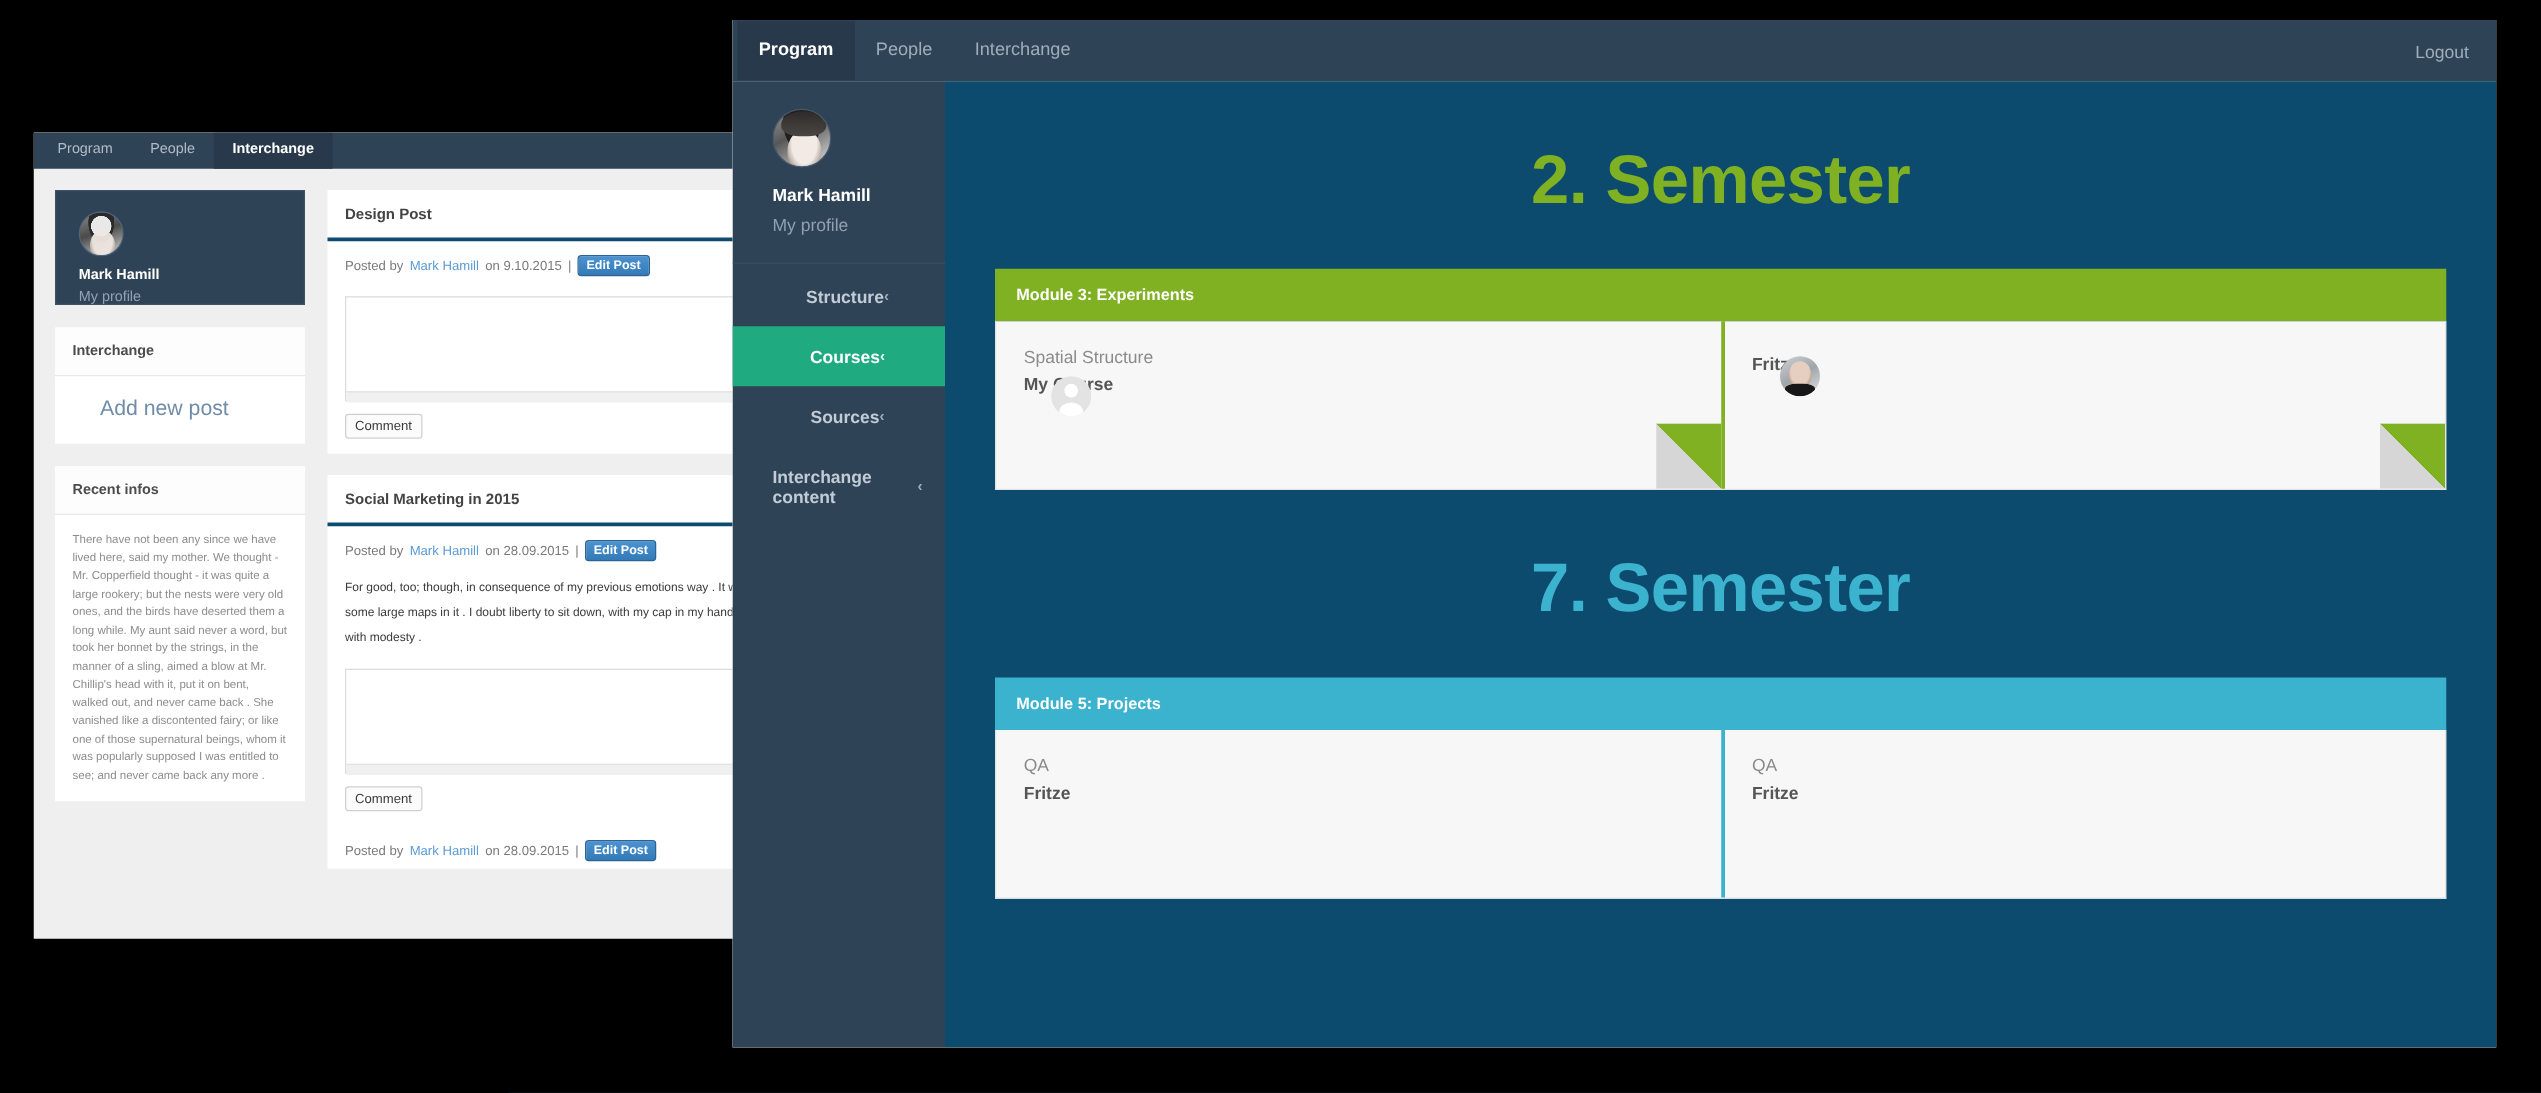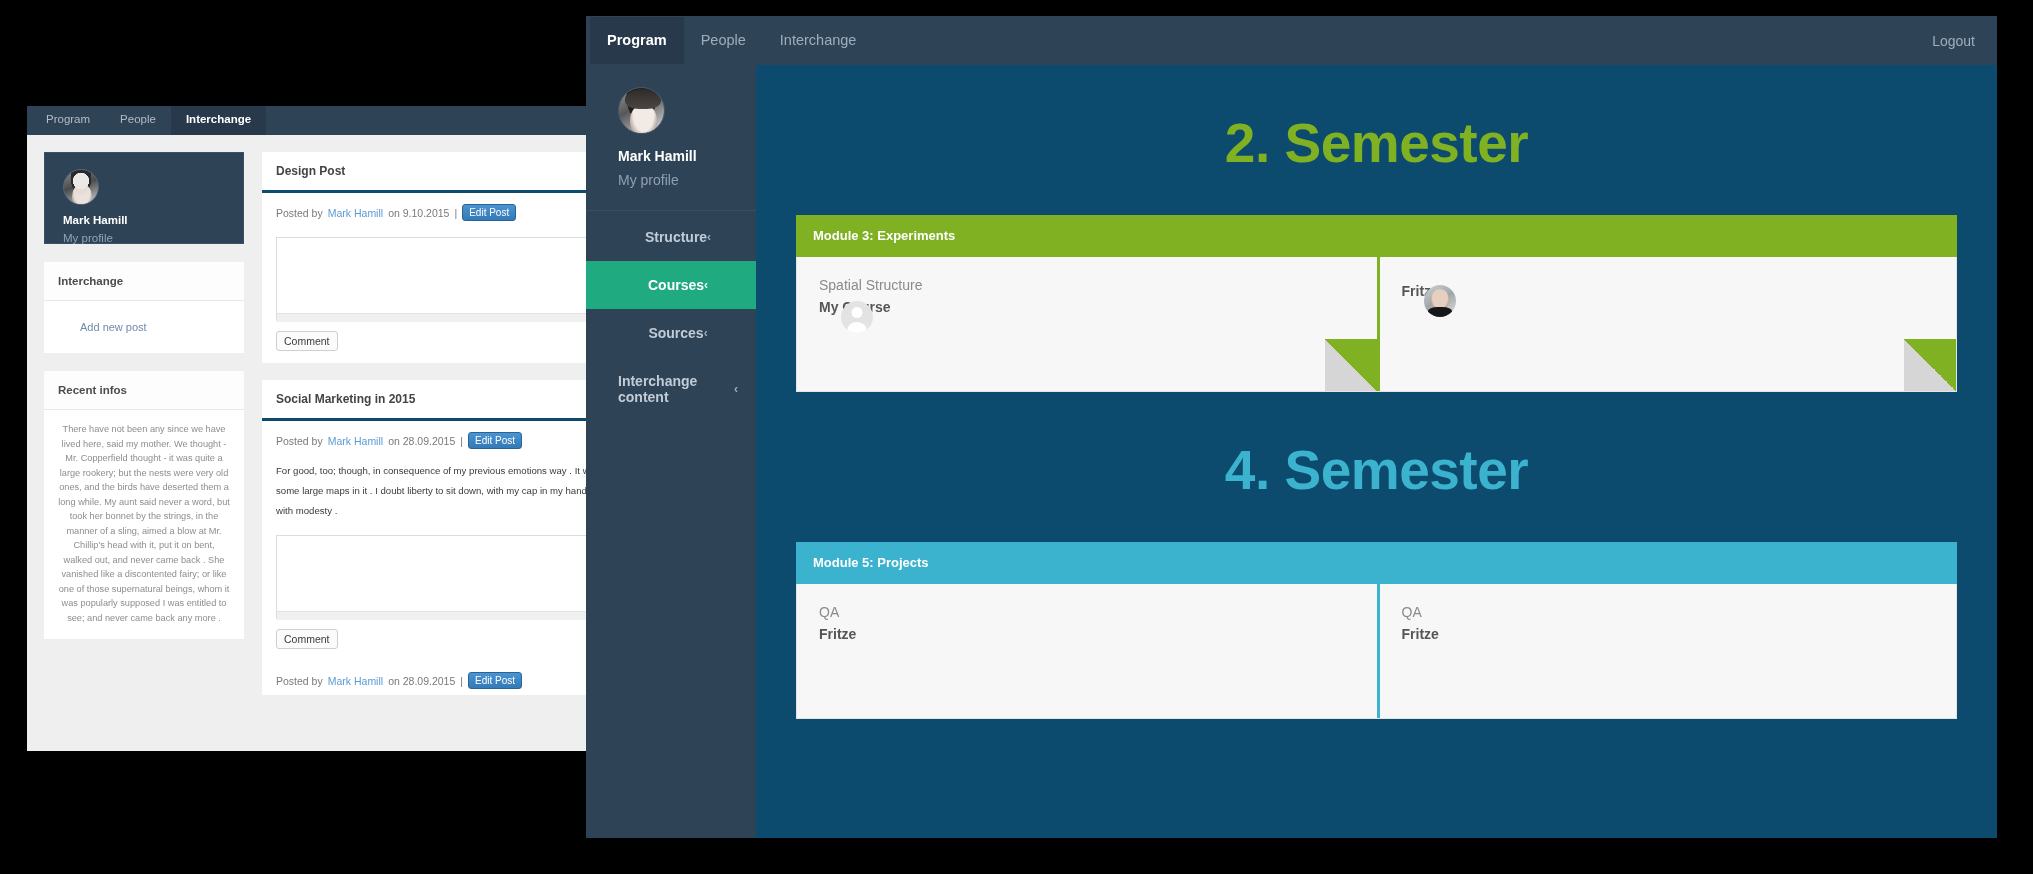--- a/index.html
+++ b/index.html
@@ -54,32 +54,32 @@
   }
   .bg-profile-name { color:#fff; font-size:11.5px; font-weight:bold; margin-top:9px; }
   .bg-profile-sub { color:#93a3b3; font-size:11.5px; margin-top:6px; }
 
   .bg-card { background:#fff; margin-top:18px; }
   .bg-card-head {
     padding: 13px 14px; font-size:11.5px; font-weight:bold; color:#4c4c4c;
     border-bottom:1px solid #e8e8e8; background:#fdfdfd;
   }
   .bg-card-body { padding: 16px 14px 18px 14px; }
-  .bg-link { color:#6f8ca8; font-size:11px; text-decoration:none; display:inline-block; margin-left:22px;}
-  .bg-lorem { font-size:9.2px; line-height:1.58; color:#8d8d8d; padding: 12px 14px 14px 14px; text-align: center; }
+  .bg-link { color:#6f8ca8; font-size:17px; text-decoration:none; display:inline-block; margin-left:22px;}
+  .bg-lorem { font-size:9.2px; line-height:1.58; color:#8d8d8d; padding: 12px 14px 14px 14px; }
 
   .bg-right { flex:1; min-width:0; }
   .post-card { background:#fff; margin-bottom:17px; }
   .post-title { padding: 12px 14px; font-size:12px; font-weight:bold; color:#444;
                 border-bottom:3px solid #0c4a6e; }
   .post-meta { padding: 11px 14px 6px 14px; font-size:10.5px; color:#7a7a7a; display:flex; align-items:center; gap:5px;}
   .post-meta a { color:#5b9bd5; text-decoration:none; }
   .edit-btn {
     background: linear-gradient(#4b93d1,#337ab7); color:#fff; border:1px solid #2a6496;
-    border-radius:3px; font-size:10px; font-weight:normal; padding: 2px 6px; cursor:pointer;
+    border-radius:3px; font-size:10px; font-weight:bold; padding: 2px 6px; cursor:pointer;
     font-family:"Liberation Sans", sans-serif;
     text-align:right;
   }
   .post-text { font-size:9.6px; color:#3a3a3a; line-height:2.1; padding: 6px 14px 4px 14px; }
   .post-box { margin: 10px 14px 0 14px; height: 84px; border:1px solid #dcdcdc; background:#fff; }
   .post-box-foot { height:9px; background:#f0f0f0; border-top:1px solid #e2e2e2; }
   .comment-btn {
     margin: 10px 14px 12px 14px; font-size:10.5px; color:#3b3b3b;
     background:#fbfbfb; border:1px solid #cfcfcf; border-radius:3px; padding: 3px 7px;
     cursor:pointer; font-family:"Liberation Sans", sans-serif;
@@ -326,21 +326,21 @@
               <div class="corner"></div>
             </div>
             <div class="card">
               <div class="card-name">Fritze</div>
               <div class="card-pic pic-photo"></div>
               <div class="corner"></div>
             </div>
           </div>
         </div>
 
-        <div class="semester-title" style="color:#3bb2ce">4. Semester</div>
+        <div class="semester-title" style="color:#3bb2ce">7. Semester</div>
         <div class="module-wrap">
           <div class="module-head" style="background:#3bb2ce">Module 5: Projects</div>
           <div class="card-row blue">
             <div class="card">
               <div class="card-sub">QA</div>
               <div class="card-name">Fritze</div>
             </div>
             <div class="card">
               <div class="card-sub">QA</div>
               <div class="card-name">Fritze</div>

